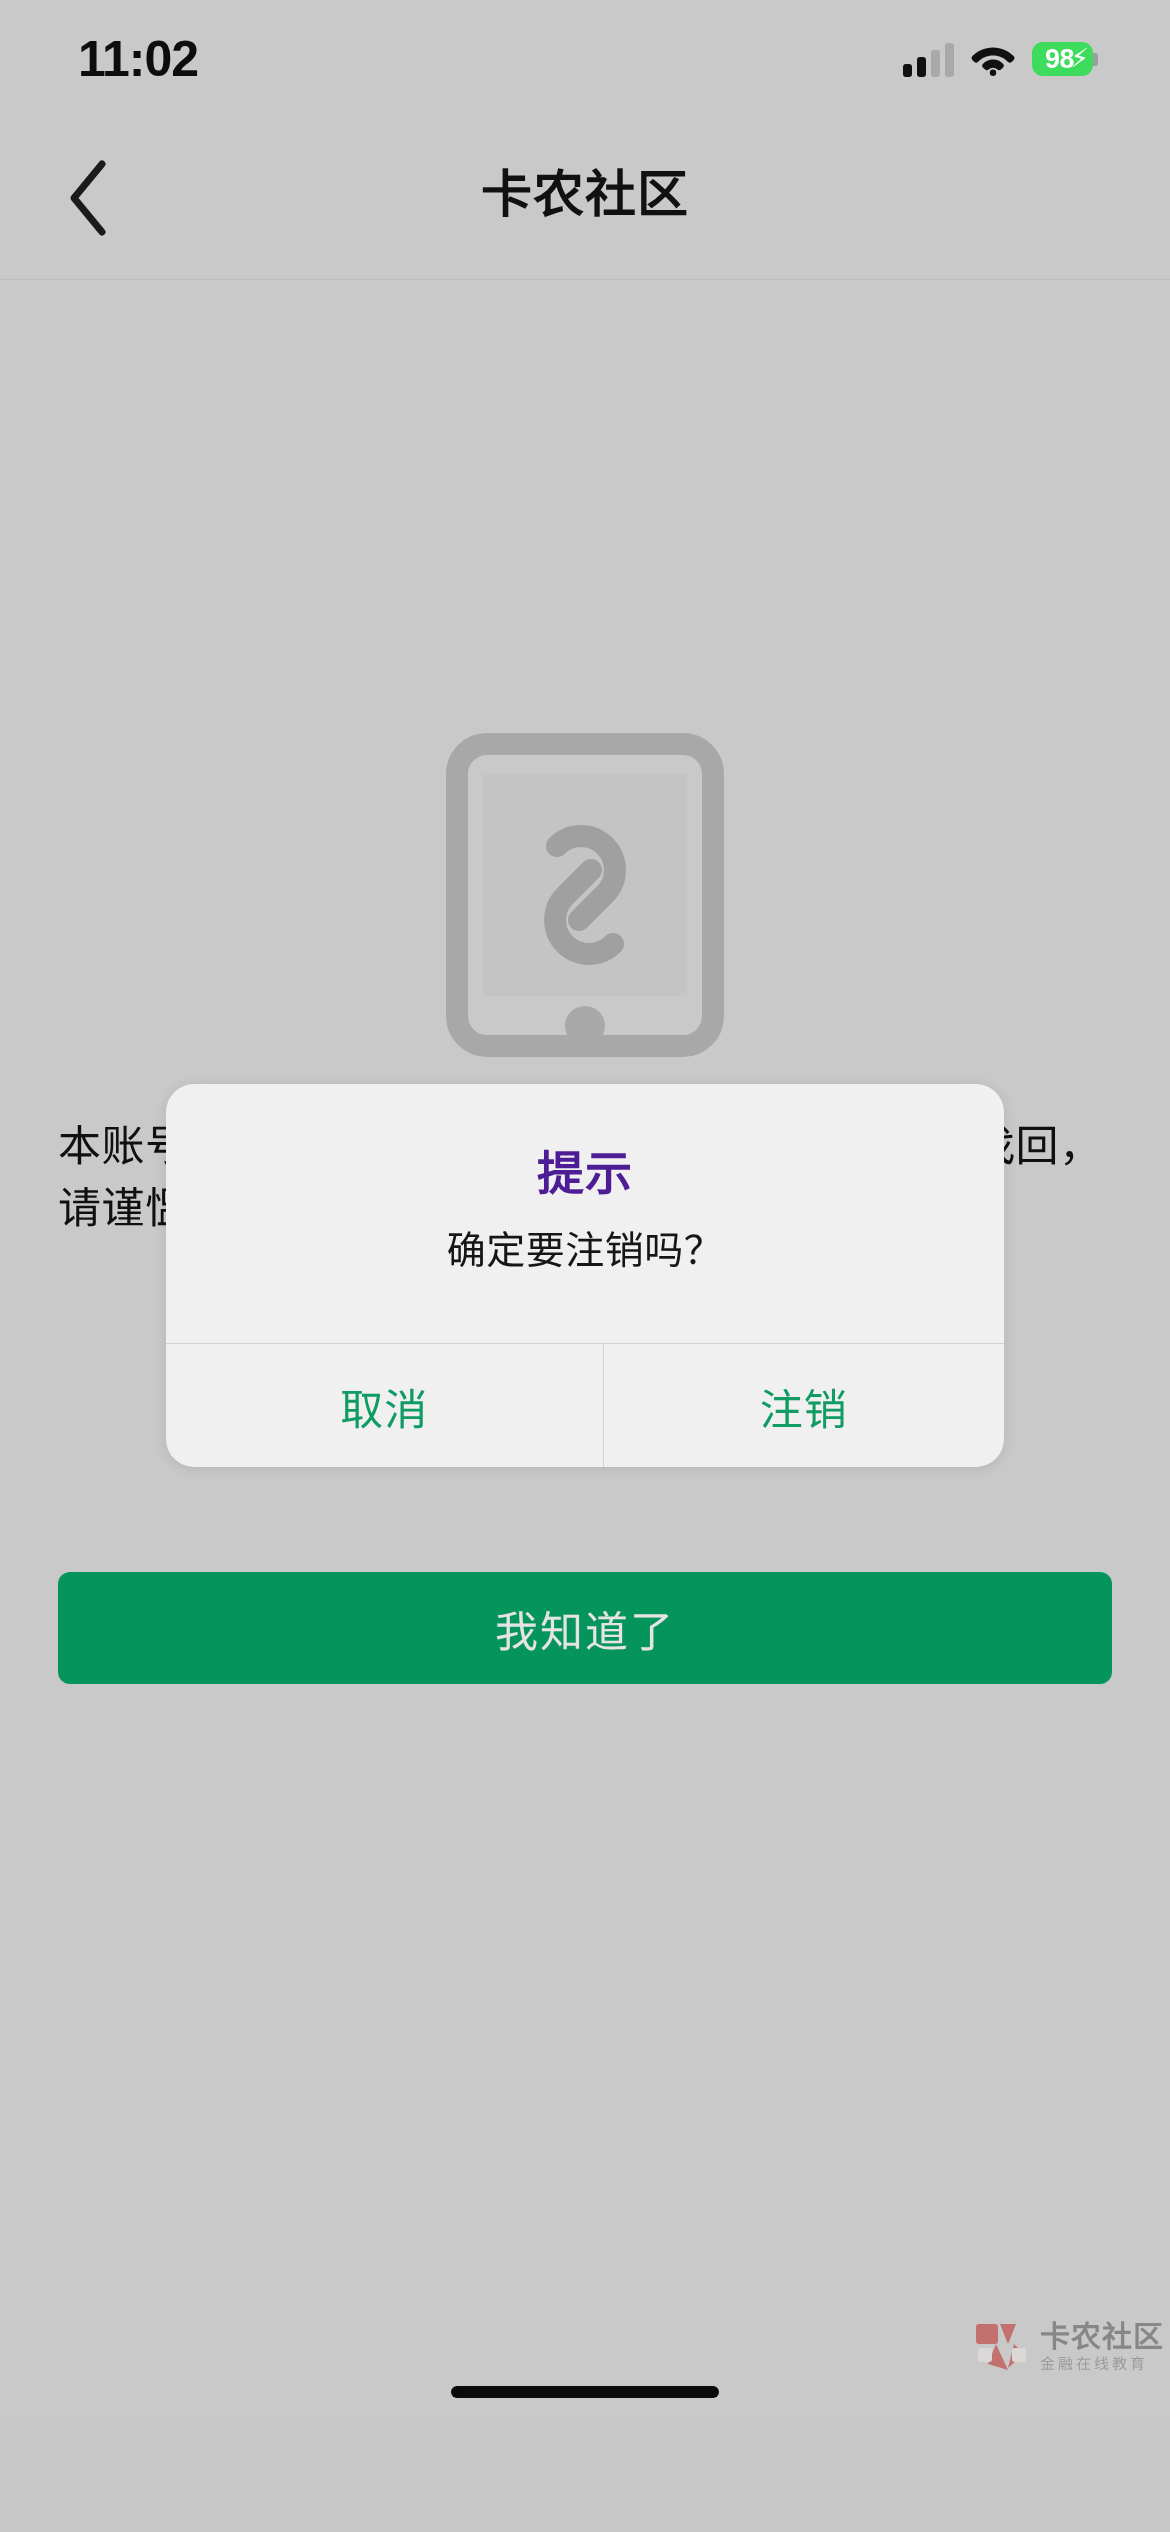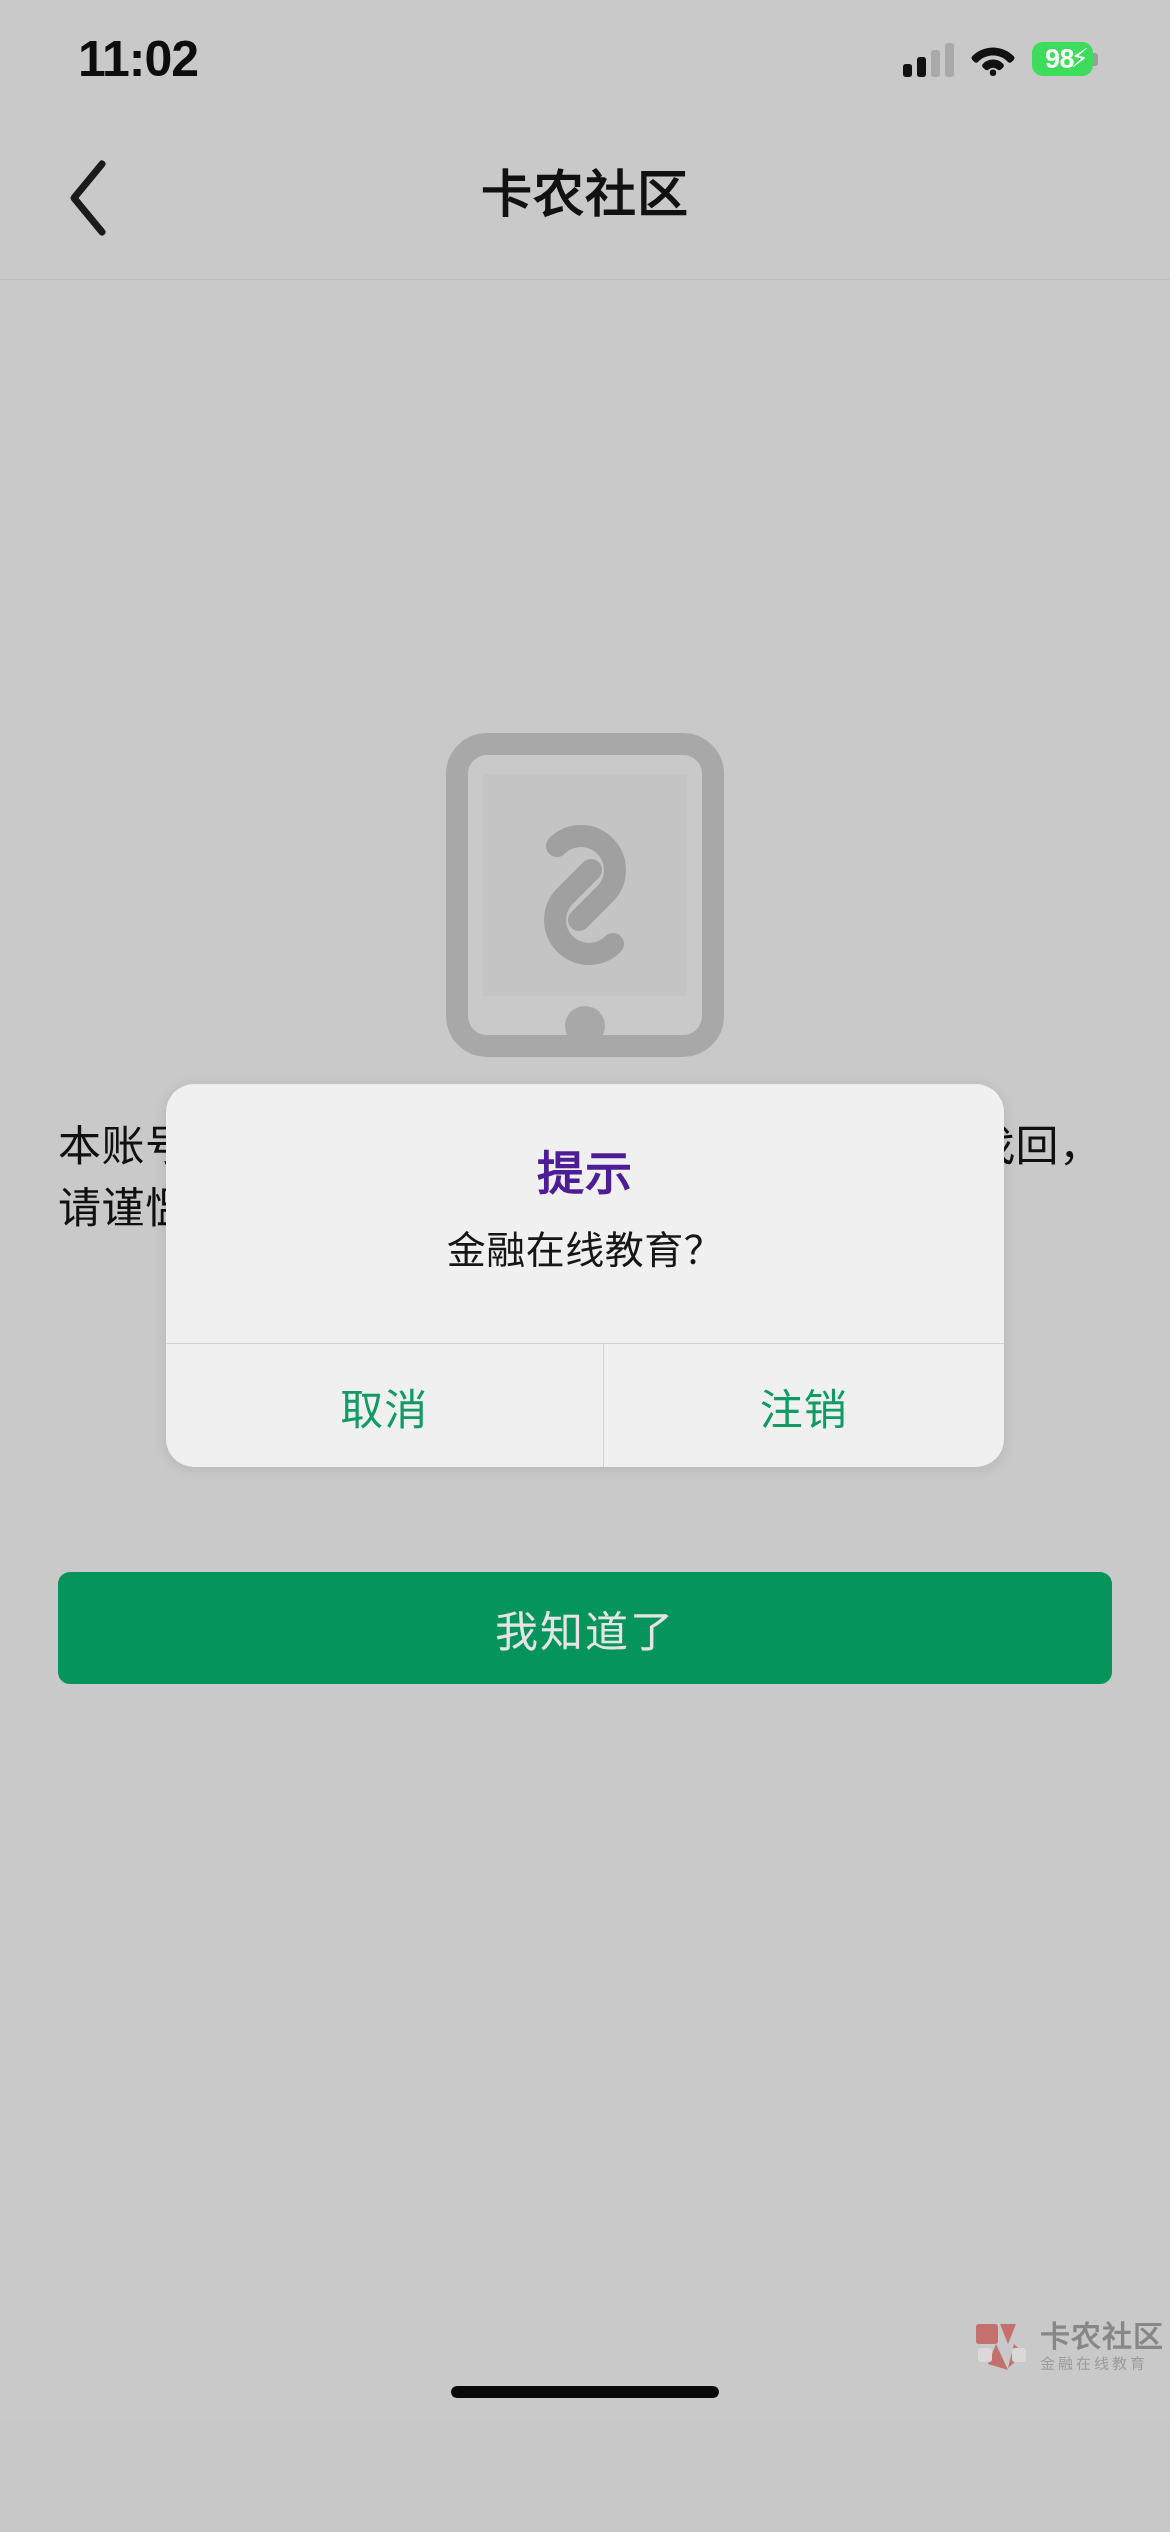--- a/index.html
+++ b/index.html
@@ -307,21 +307,21 @@
     </svg>
   </div>
 
   <p id="description">本账号注销后将无法登录该APP中的财产将无法找回，请谨慍操作！</p>
 
   <button id="ack-button">我知道了</button>
 
   <div id="alert-dialog">
     <div id="alert-body">
       <div id="alert-title">提示</div>
-      <div id="alert-message">金融在线教育？</div>
+      <div id="alert-message">确定要注销吗？</div>
     </div>
     <div id="alert-actions">
       <button class="alert-action" id="cancel-button">取消</button>
       <button class="alert-action" id="confirm-button">注销</button>
     </div>
   </div>
 
   <div id="watermark">
     <svg id="watermark-logo" width="56" height="52" viewBox="0 0 56 52" aria-hidden="true">
       <rect x="2" y="4" width="22" height="20" rx="3" fill="#c0504d"></rect>

